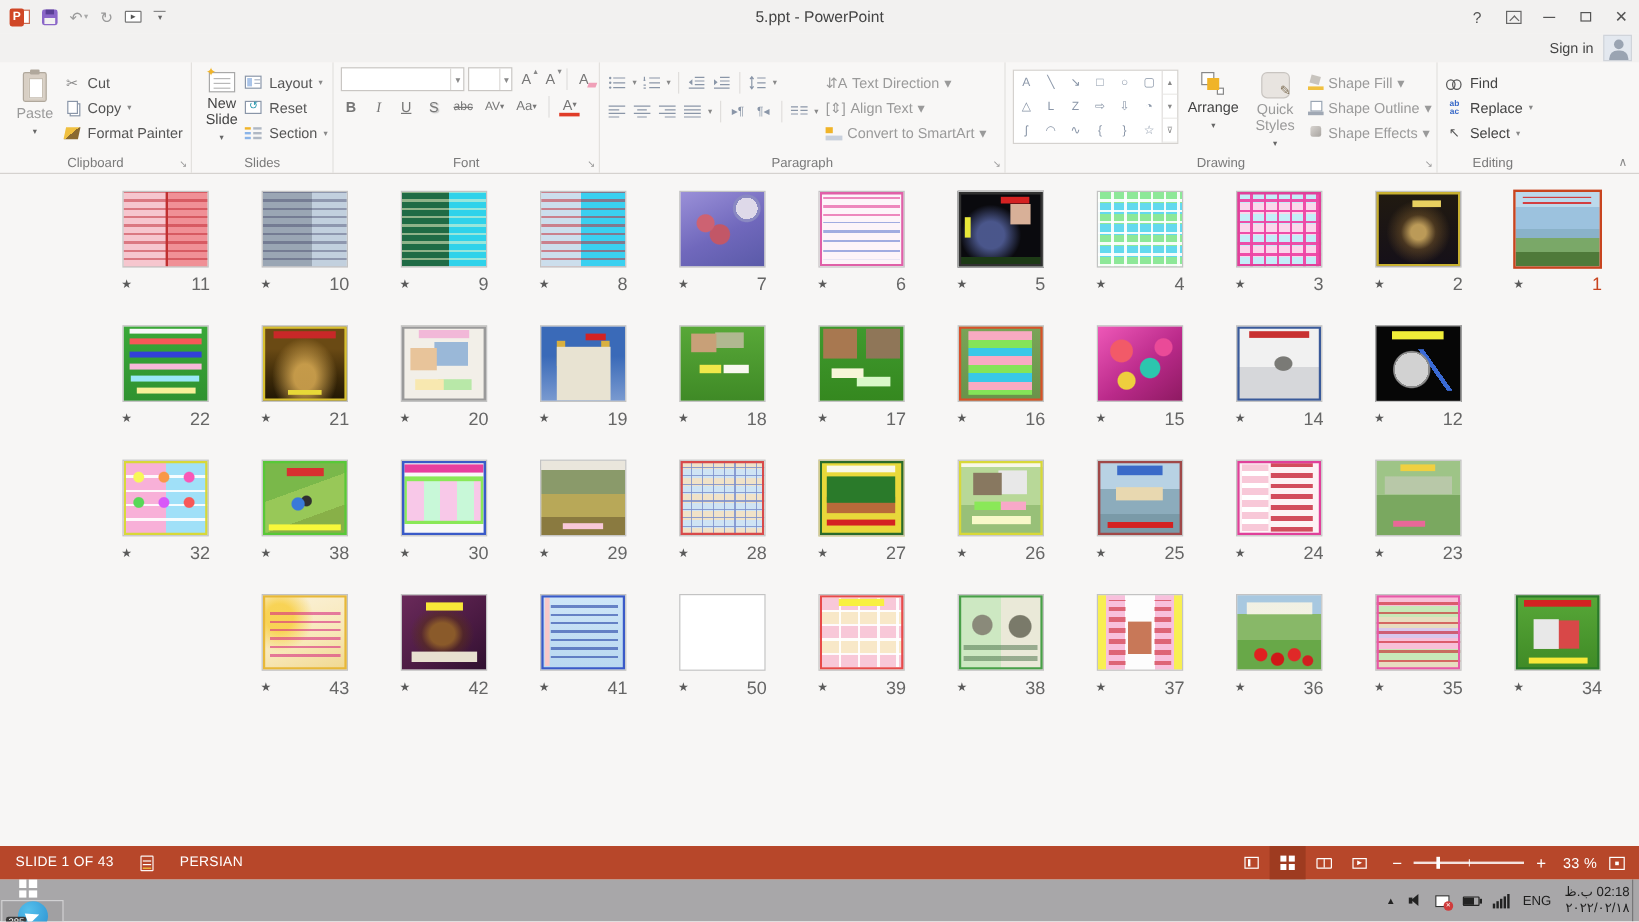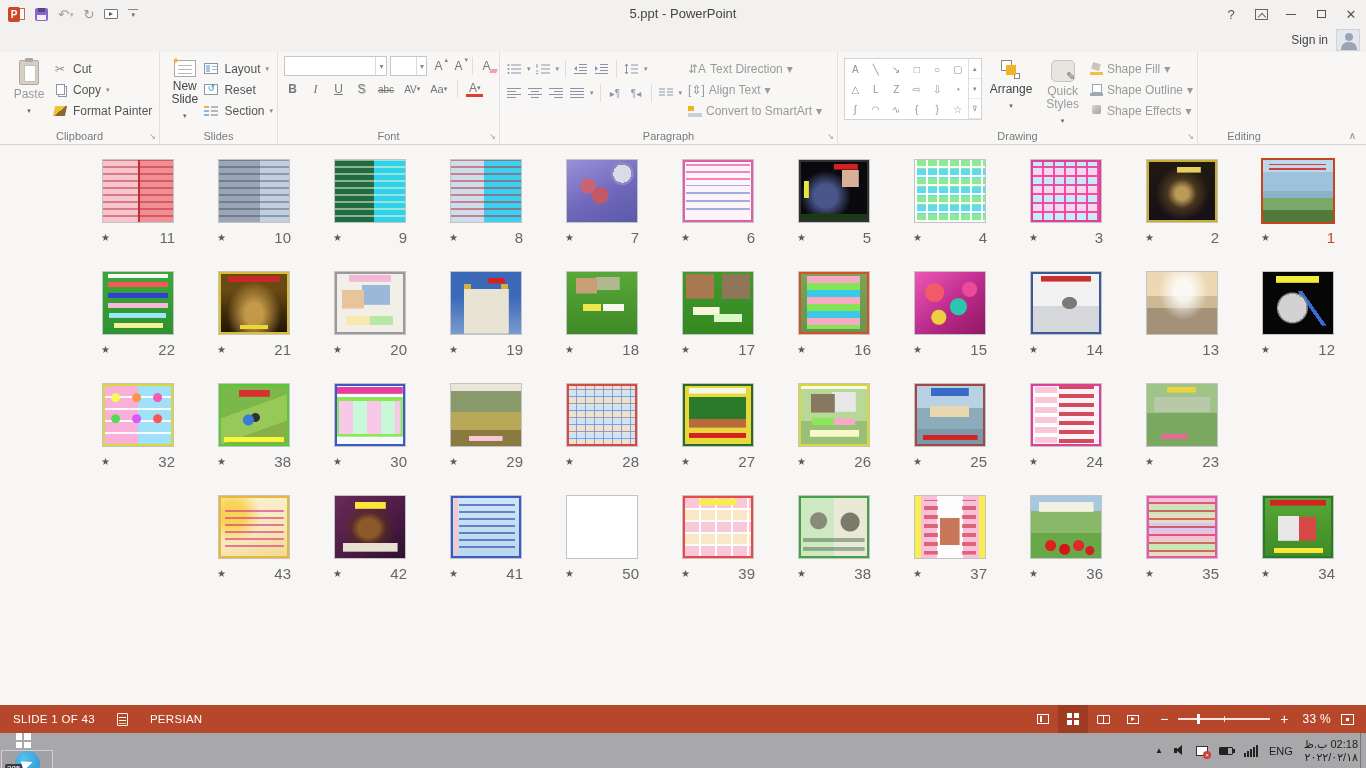--- a/index.html
+++ b/index.html
@@ -503,20 +503,42 @@
             <span class="se-ico"></span>
             <span>Shape Effects</span>
             <span class="dd">▾</span>
           </div>
       </div>
       <span class="glabel">Drawing</span>
       <span class="launcher">↘</span>
     </div>
 
     <div class="rgroup edit-g" style="border-right:none">
+      <div class="smallcol">
+        <div class="sbtn" style="color:#444">
+            <span class="ico">
+              <span class="find-ico"></span>
+            </span>
+            <span>Find</span>
+          </div>
+        <div class="sbtn" style="color:#444">
+            <span class="ico">
+              <span class="repl-ico">ab<br>ac</span>
+            </span>
+            <span>Replace</span>
+            <span class="dd">▾</span>
+          </div>
+        <div class="sbtn" style="color:#444">
+            <span class="ico">
+              <span class="sel-ico">↖</span>
+            </span>
+            <span>Select</span>
+            <span class="dd">▾</span>
+          </div>
+      </div>
       <span class="glabel">Editing</span>
     </div>
 
     <span class="collapse">∧</span>
   </div>
 
   <div class="workspace">
     <div class="sgrid" id="sgrid">
         <div class="srow">
           <div class="cell">
@@ -652,27 +674,20 @@
             <div class="meta">
               <span class="st">★</span>
               <span class="num">15</span>
             </div>
           </div>
           <div class="cell">
             <div class="thumb" style="background: linear-gradient(rgb(200, 48, 48) 0px, rgb(200, 48, 48) 0px) 50% 7% / 72% 9% no-repeat, radial-gradient(at 55% 50%, rgb(122, 122, 118) 0px, rgb(122, 122, 118) 7px, transparent 8px), linear-gradient(rgb(241, 241, 241) 0px, rgb(241, 241, 241) 55%, rgb(214, 215, 218) 55%); box-shadow: rgb(58, 90, 154) 0px 0px 0px 2px inset;"></div>
             <div class="meta">
               <span class="st">★</span>
               <span class="num">14</span>
-            </div>
-          </div>
-          <div class="cell">
-            <div class="thumb" style="background: radial-gradient(at 52% 30%, rgba(255, 255, 255, 0.85) 0px, rgba(255, 255, 255, 0.85) 16%, transparent 48%), linear-gradient(rgb(236, 217, 180) 0px, rgb(236, 217, 180) 38%, rgb(205, 184, 148) 38%, rgb(205, 184, 148) 58%, rgb(163, 146, 120) 58%);"></div>
-            <div class="meta">
-              <span class="st"></span>
-              <span class="num">13</span>
             </div>
           </div>
           <div class="cell">
             <div class="thumb" style="background: linear-gradient(rgb(240, 238, 56) 0px, rgb(240, 238, 56) 0px) 50% 7% / 62% 11% no-repeat, radial-gradient(circle at 42% 58%, rgb(210, 210, 210) 0px, rgb(210, 210, 210) 14px, rgb(140, 140, 140) 14px, rgb(140, 140, 140) 15px, transparent 16px), linear-gradient(55deg, transparent 0px, transparent 46%, rgb(58, 106, 212) 46%, rgb(58, 106, 212) 54%, transparent 54%) 88% 70% / 46% 56% no-repeat, rgb(6, 6, 6);"></div>
             <div class="meta">
               <span class="st">★</span>
               <span class="num">12</span>
             </div>
           </div>
         </div>

